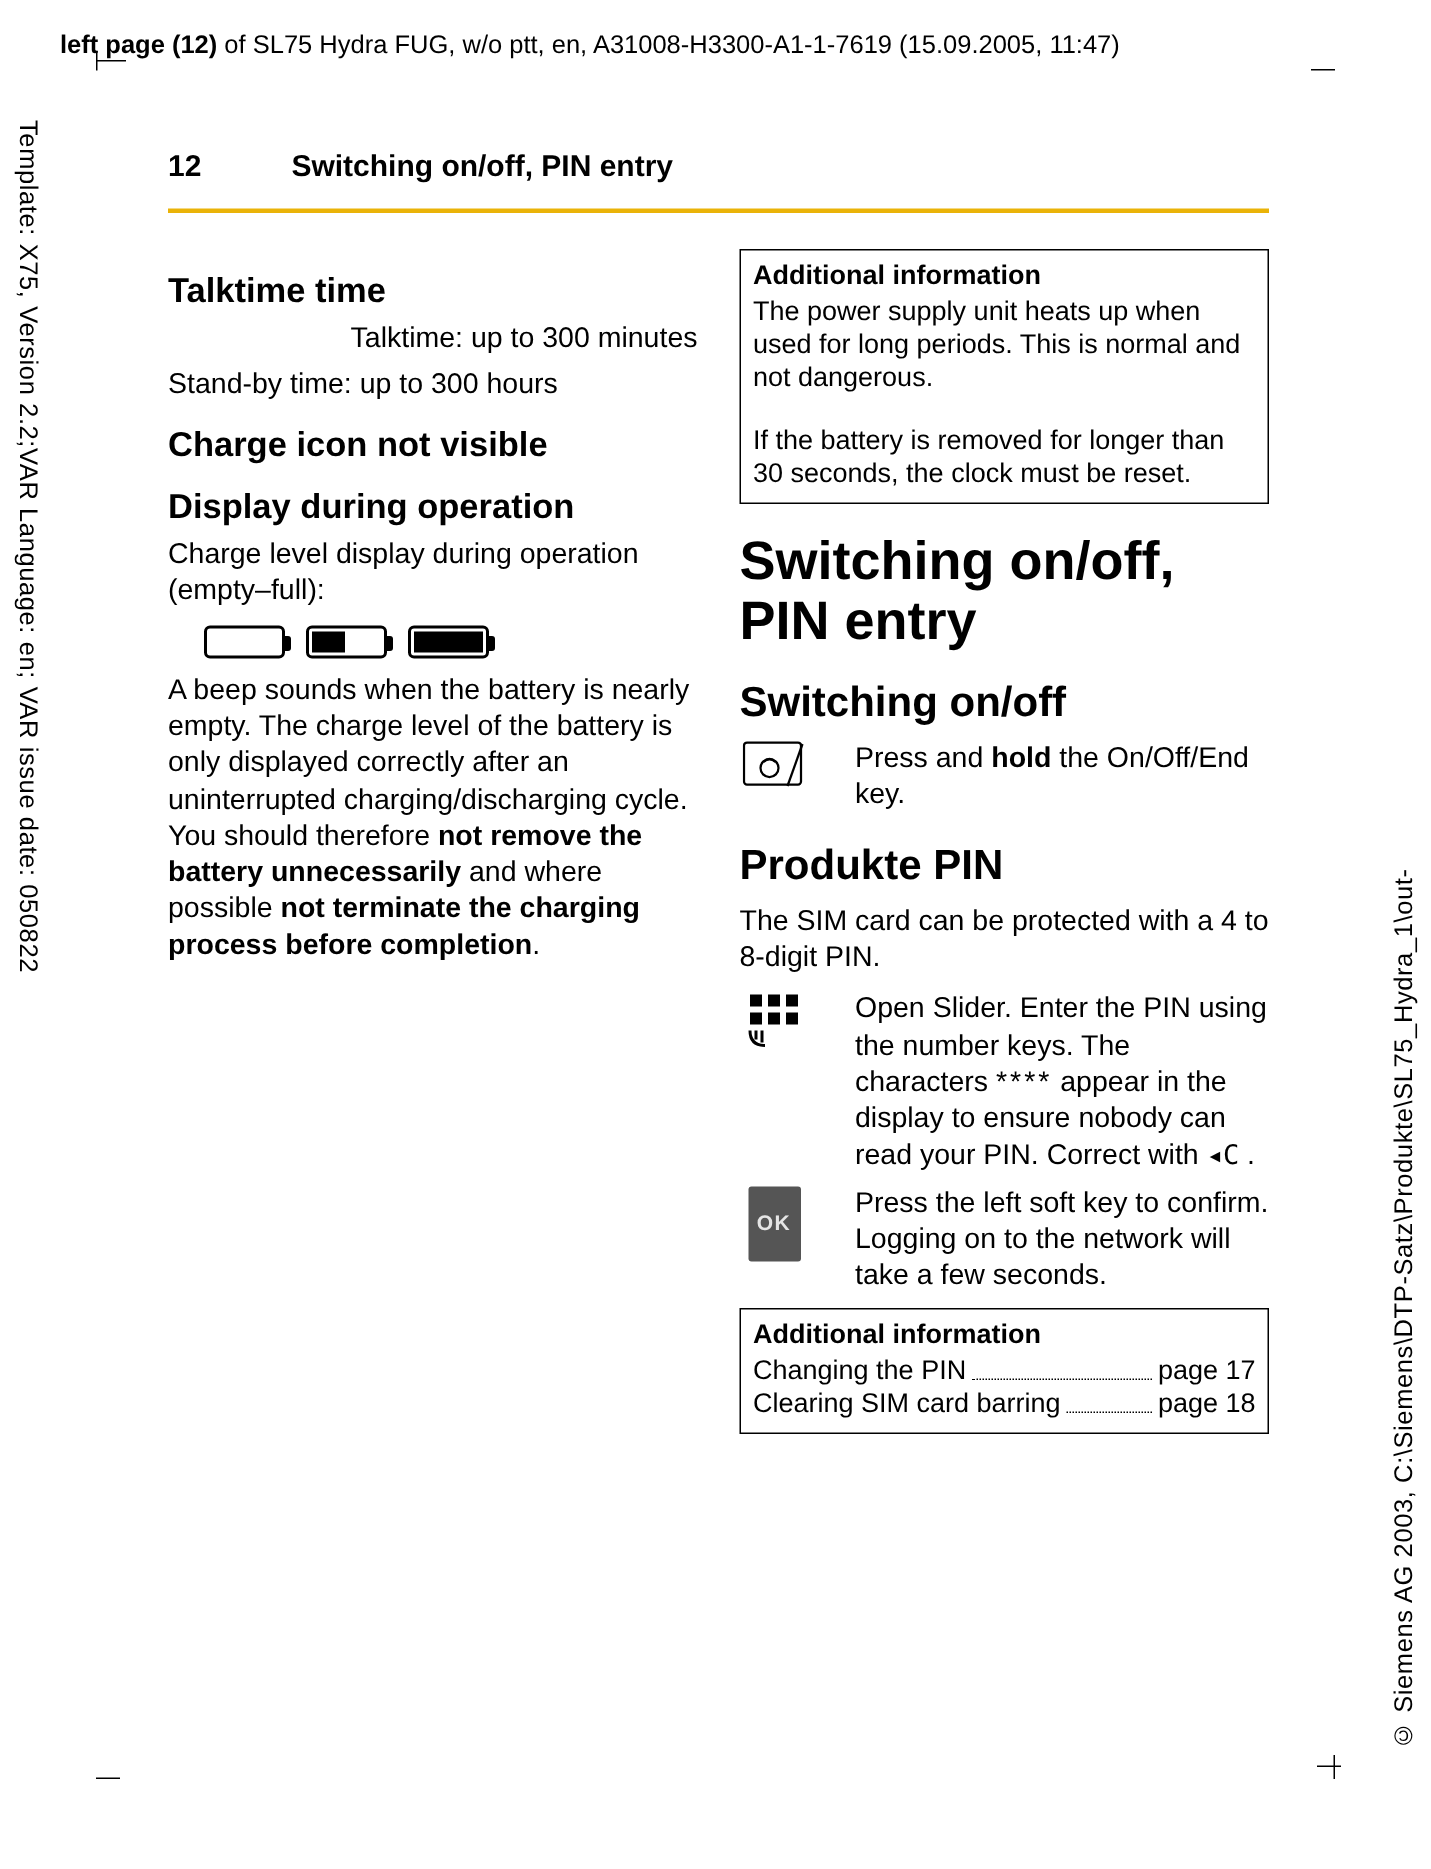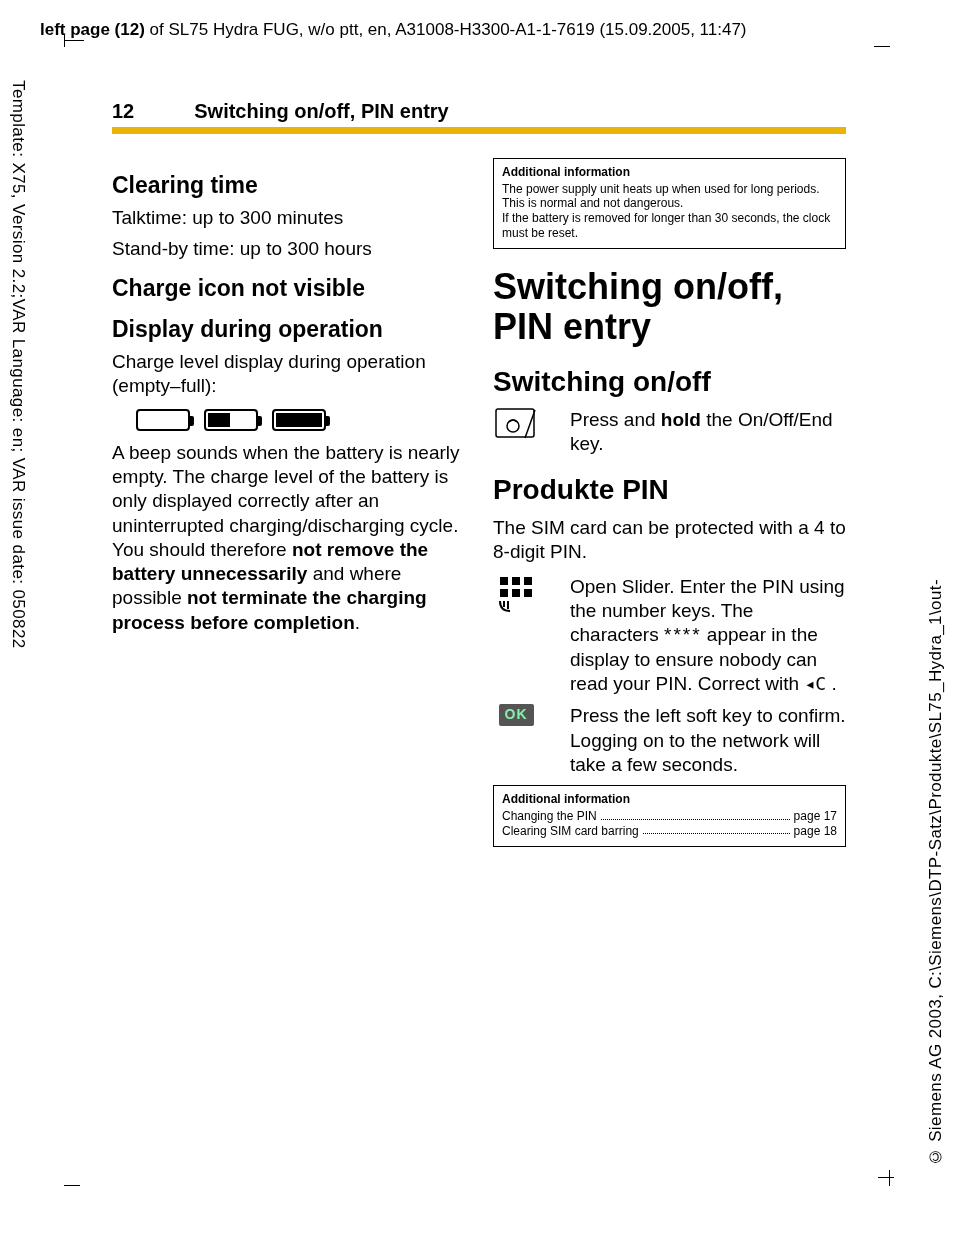--- a/index.html
+++ b/index.html
@@ -18,53 +18,53 @@
   .crop-bl::before { content:""; position:absolute; left:0; bottom:0; width:16px; height:1px; background:#000;}
   .crop-br { bottom: 60px; right: 64px; }
   .crop-br::before { content:""; position:absolute; right:0; bottom:0; width:1px; height:16px; background:#000;}
   .crop-br::after  { content:""; position:absolute; right:-4px; bottom:8px; width:16px; height:1px; background:#000;}
 
   .vtext-left  { position: absolute; top: 80px; left: 8px; font-size: 17px; letter-spacing: 0.4px; transform-origin: top left; writing-mode: vertical-rl; text-orientation: mixed; }
   .vtext-right { position: absolute; bottom: 80px; right: 8px; font-size: 17px; letter-spacing: 0.4px; transform: rotate(180deg); writing-mode: vertical-rl; text-orientation: mixed; }
 
   .page { position: absolute; top: 100px; left: 112px; width: 734px; }
 
-  .running-head { display: flex; align-items: baseline; gap: 60px; font-weight: bold; font-size: 20px; border-bottom: 7px solid #eab308; padding-bottom: 4px; margin-bottom: 24px; }
+  .running-head { display: flex; align-items: baseline; gap: 60px; font-weight: bold; font-size: 20px; border-bottom: 3px solid #eab308; padding-bottom: 16px; margin-bottom: 24px; }
   .running-head .pnum { font-size: 20px; }
   .running-head .ptitle { font-size: 20px; }
 
   .columns { display: flex; gap: 28px; }
   .col { width: 353px; font-size: 19px; line-height: 1.28; }
 
   h3.sec { font-size: 23px; font-weight: bold; margin: 14px 0 8px; line-height: 1.15; }
   p { margin: 6px 0 10px; }
-  .tight { margin: 2px 0; }
+  .tight { margin: 2px 0; text-align: right; }
   .bold { font-weight: bold; }
 
   h1.chapter { font-size: 36px; font-weight: bold; line-height: 1.12; margin: 18px 0 10px; }
   h2.sub { font-size: 28px; font-weight: bold; margin: 16px 0 8px; }
 
-  .info-box { border: 1px solid #000; padding: 6px 8px 8px; font-size: 12px; line-height: 1.22; margin: 0 0 8px; }
+  .info-box { border: 1px solid #000; padding: 6px 8px 8px; font-size: 18px; line-height: 1.22; margin: 0 0 8px; }
   .info-box .title { font-weight: bold; margin-bottom: 2px; display:block; }
   .info-box .row { display: flex; align-items: center; white-space: nowrap; }
   .info-box .dots { flex: 1; border-bottom: 1px dotted #000; margin: 0 4px 4px; height: 0.9em; }
 
   .icon-row { display: flex; align-items: flex-start; gap: 31px; margin: 6px 0 8px; }
   .icon-row .icon { flex: 0 0 46px; display:flex; align-items:flex-start; justify-content:center; }
   .icon-row .text { flex: 1; }
 
   .batt-row { display:flex; gap: 14px; margin: 8px 0 10px 24px; }
   .batt { width: 54px; height: 22px; border: 2px solid #000; border-radius: 4px; position: relative; }
   .batt::after { content:""; position:absolute; right:-6px; top:5px; width:4px; height:10px; background:#000; border-radius: 0 2px 2px 0;}
   .batt .fill { position:absolute; top:2px; bottom:2px; left:2px; background:#000; }
   .batt.f0 .fill { width: 0; }
   .batt.f1 .fill { width: 22px; }
   .batt.f2 .fill { width: 46px; }
 
-  .ok-badge { display:inline-block; background:#555; color:#86efac; font-size:14px; font-weight:bold; padding:2px 6px; border-radius:2px; letter-spacing:1px;}
+  .ok-badge { display:inline-block; background:#555; color:#e5e5e5; font-size:14px; font-weight:bold; padding:16px 6px; border-radius:2px; letter-spacing:1px;}
   .clear-c { font-family: monospace; font-size: 18px; }
   .asterisks { letter-spacing: 2px; }
 
   svg { display:block; }
 </style>
 </head>
 <body>
 
 <div class="top-banner">
   <span class="bold">left page (12)</span><span> of SL75 Hydra FUG, w/o ptt, en, A31008-H3300-A1-1-7619 (15.09.2005, 11:47)</span>
@@ -81,21 +81,21 @@
 <div class="page">
 
   <div class="running-head">
     <span class="pnum">12</span>
     <span class="ptitle">Switching on/off, PIN entry</span>
   </div>
 
   <div class="columns">
 
     <div class="col">
-      <h3 class="sec">Clearing time</h3>
+      <h3 class="sec">Talktime time</h3>
       <p class="tight">Talktime: up to 300 minutes</p>
       <p>Stand-by time: up to 300 hours</p>
 
       <h3 class="sec">Charge icon not visible</h3>
 
       <h3 class="sec">Display during operation</h3>
       <p>Charge level display during operation (empty–full):</p>
 
       <div class="batt-row">
         <div class="batt f0">
@@ -112,21 +112,21 @@
       <p>
         <span>A beep sounds when the battery is nearly empty. The charge level of the battery is only displayed correctly after an uninterrupted charging/discharging cycle. You should therefore </span><span class="bold">not remove the battery unnecessarily</span><span> and where possible </span><span class="bold">not terminate the charging process before completion</span><span>.</span>
       </p>
     </div>
 
     <div class="col">
 
       <div class="info-box">
         <span class="title">Additional information</span>
         <div>The power supply unit heats up when used for long periods. This is normal and not dangerous.</div>
-        <div style="margin-top:0">If the battery is removed for longer than 30 seconds, the clock must be reset.</div>
+        <div style="margin-top:20px">If the battery is removed for longer than 30 seconds, the clock must be reset.</div>
       </div>
 
       <h1 class="chapter">Switching on/off, PIN entry</h1>
 
       <h2 class="sub">Switching on/off</h2>
       <div class="icon-row">
         <div class="icon">
           <svg width="42" height="34">
               <rect x="1" y="1" width="38" height="28" rx="2" fill="none" stroke="#000" stroke-width="1.5"></rect>
               <path d="M40 2 L30 30" stroke="#000" stroke-width="1.5"></path>

